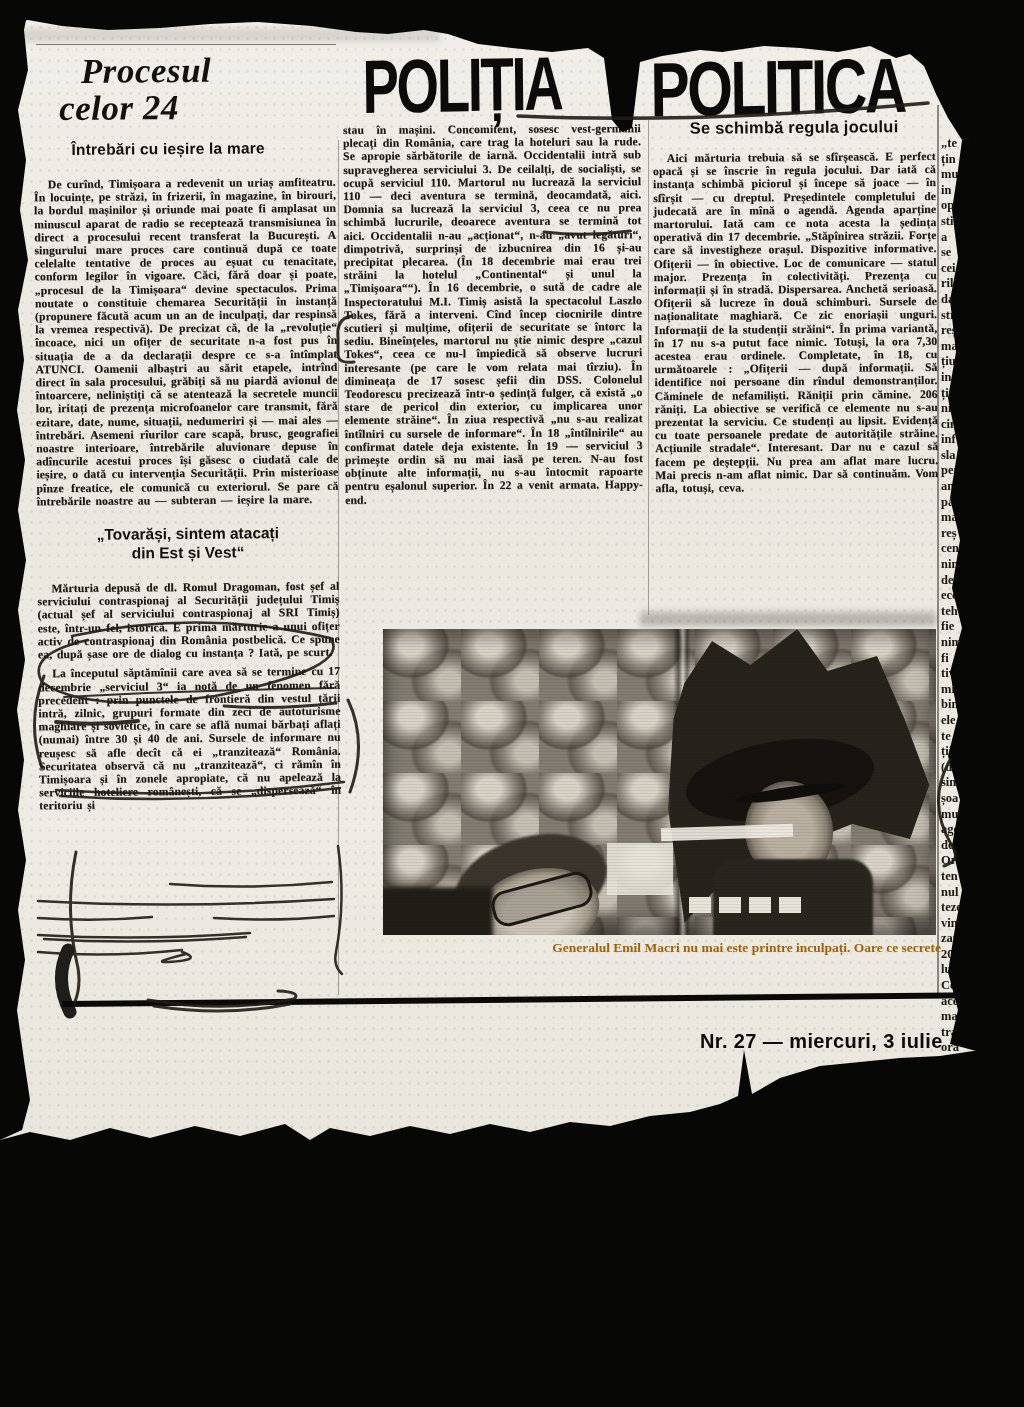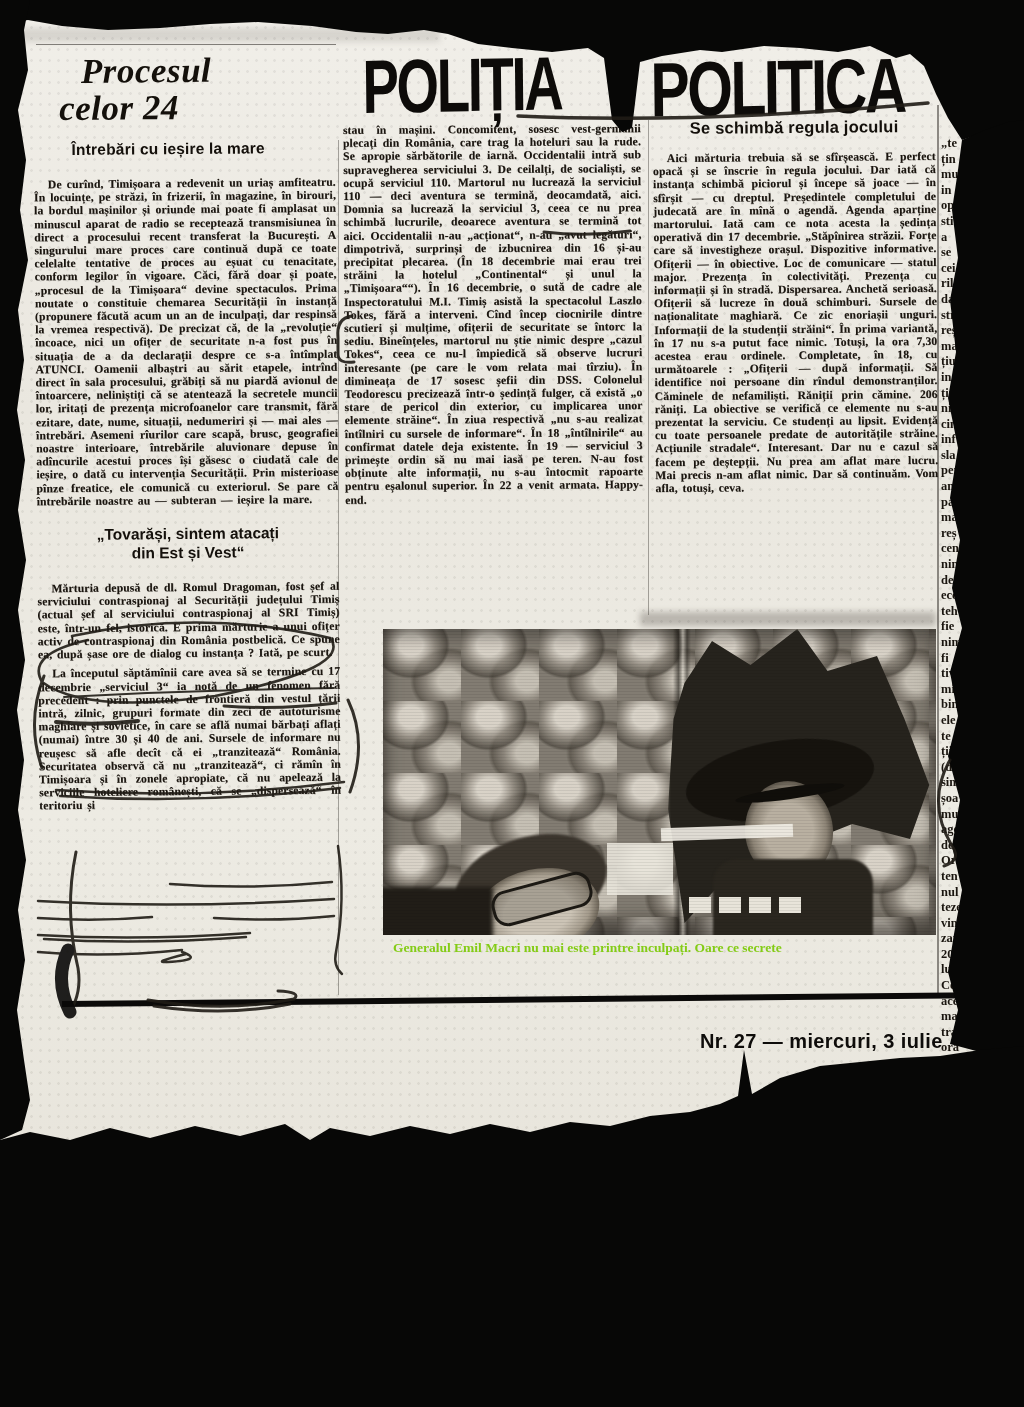--- a/index.html
+++ b/index.html
@@ -29,22 +29,22 @@
          background-color:#827c72;
          background-image:
            radial-gradient(46px 40px at 28px 16px, rgba(226,220,209,.9) 0 12px, rgba(160,153,142,.65) 24px, rgba(62,57,49,.55) 36px, transparent 39px),
            radial-gradient(46px 40px at 66px 52px, rgba(214,208,196,.8) 0 11px, rgba(150,143,132,.55) 23px, rgba(70,64,55,.5) 35px, transparent 39px);
          background-size:78px 72px;
          box-shadow:inset 0 -14px 18px rgba(25,22,18,.55), inset 0 10px 14px rgba(30,27,22,.35);}
   .ph{position:absolute;}
   #grain{position:absolute;inset:0;
          background:repeating-linear-gradient(0deg, rgba(0,0,0,.07) 0 1px, transparent 1px 3px);
          mix-blend-mode:multiply;}
-  #caption{position:absolute;left:393px;top:939px;width:548px;text-align:left;
-           font-weight:700;font-size:13.5px;line-height:17px;color:#84cc16;}
+  #caption{position:absolute;left:393px;top:939px;width:548px;text-align:right;
+           font-weight:700;font-size:13.5px;line-height:17px;color:#a16207;}
   #footer-rule{position:absolute;left:62px;top:1001px;width:942px;height:6px;
                background:#0b0a09;transform:rotate(-0.55deg);transform-origin:left center;}
   #footer{position:absolute;left:700px;top:997px;width:270px;
           font-family:Liberation Sans, sans-serif;font-weight:700;font-size:20px;
           color:#0e0c0a;letter-spacing:.4px;margin-top:33px;}
   #edge-strip{position:absolute;left:941px;top:136px;width:70px;
               font-weight:700;font-size:12.5px;line-height:15.6px;color:#1a150f;
               white-space:pre-line;}
   svg{position:absolute;left:0;top:0;}
   .smudge{position:absolute;background:rgba(70,64,56,.3);filter:blur(3px);}

